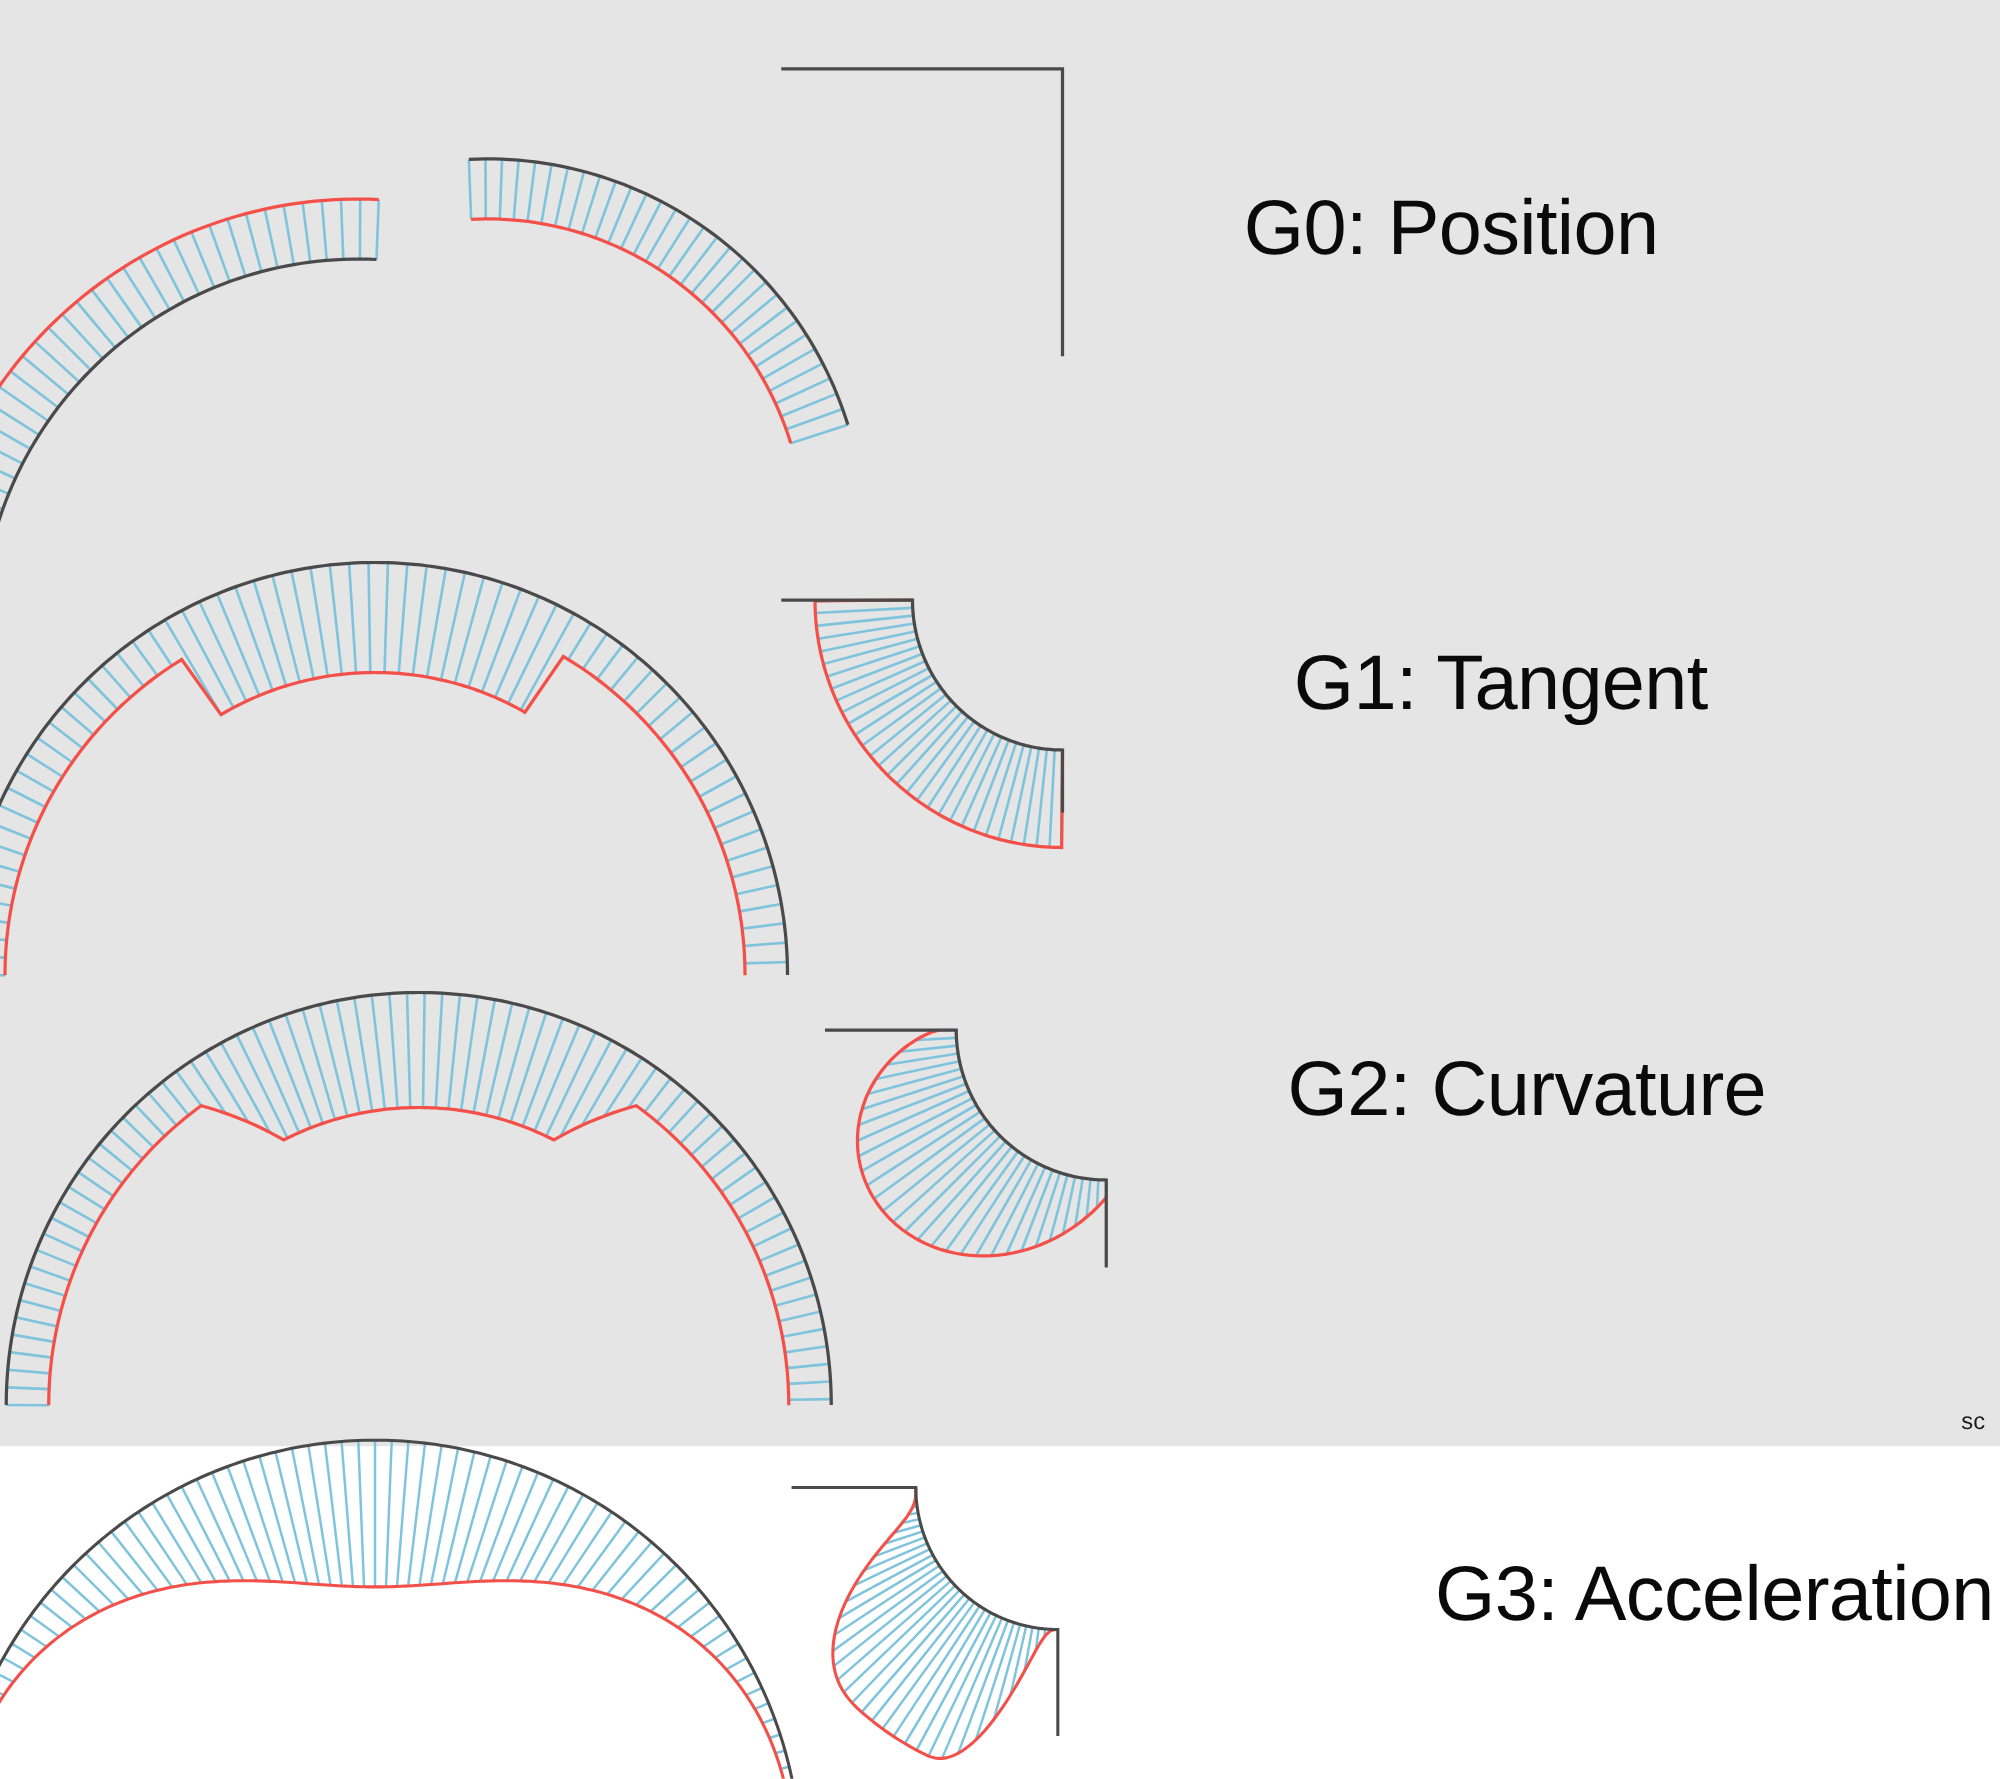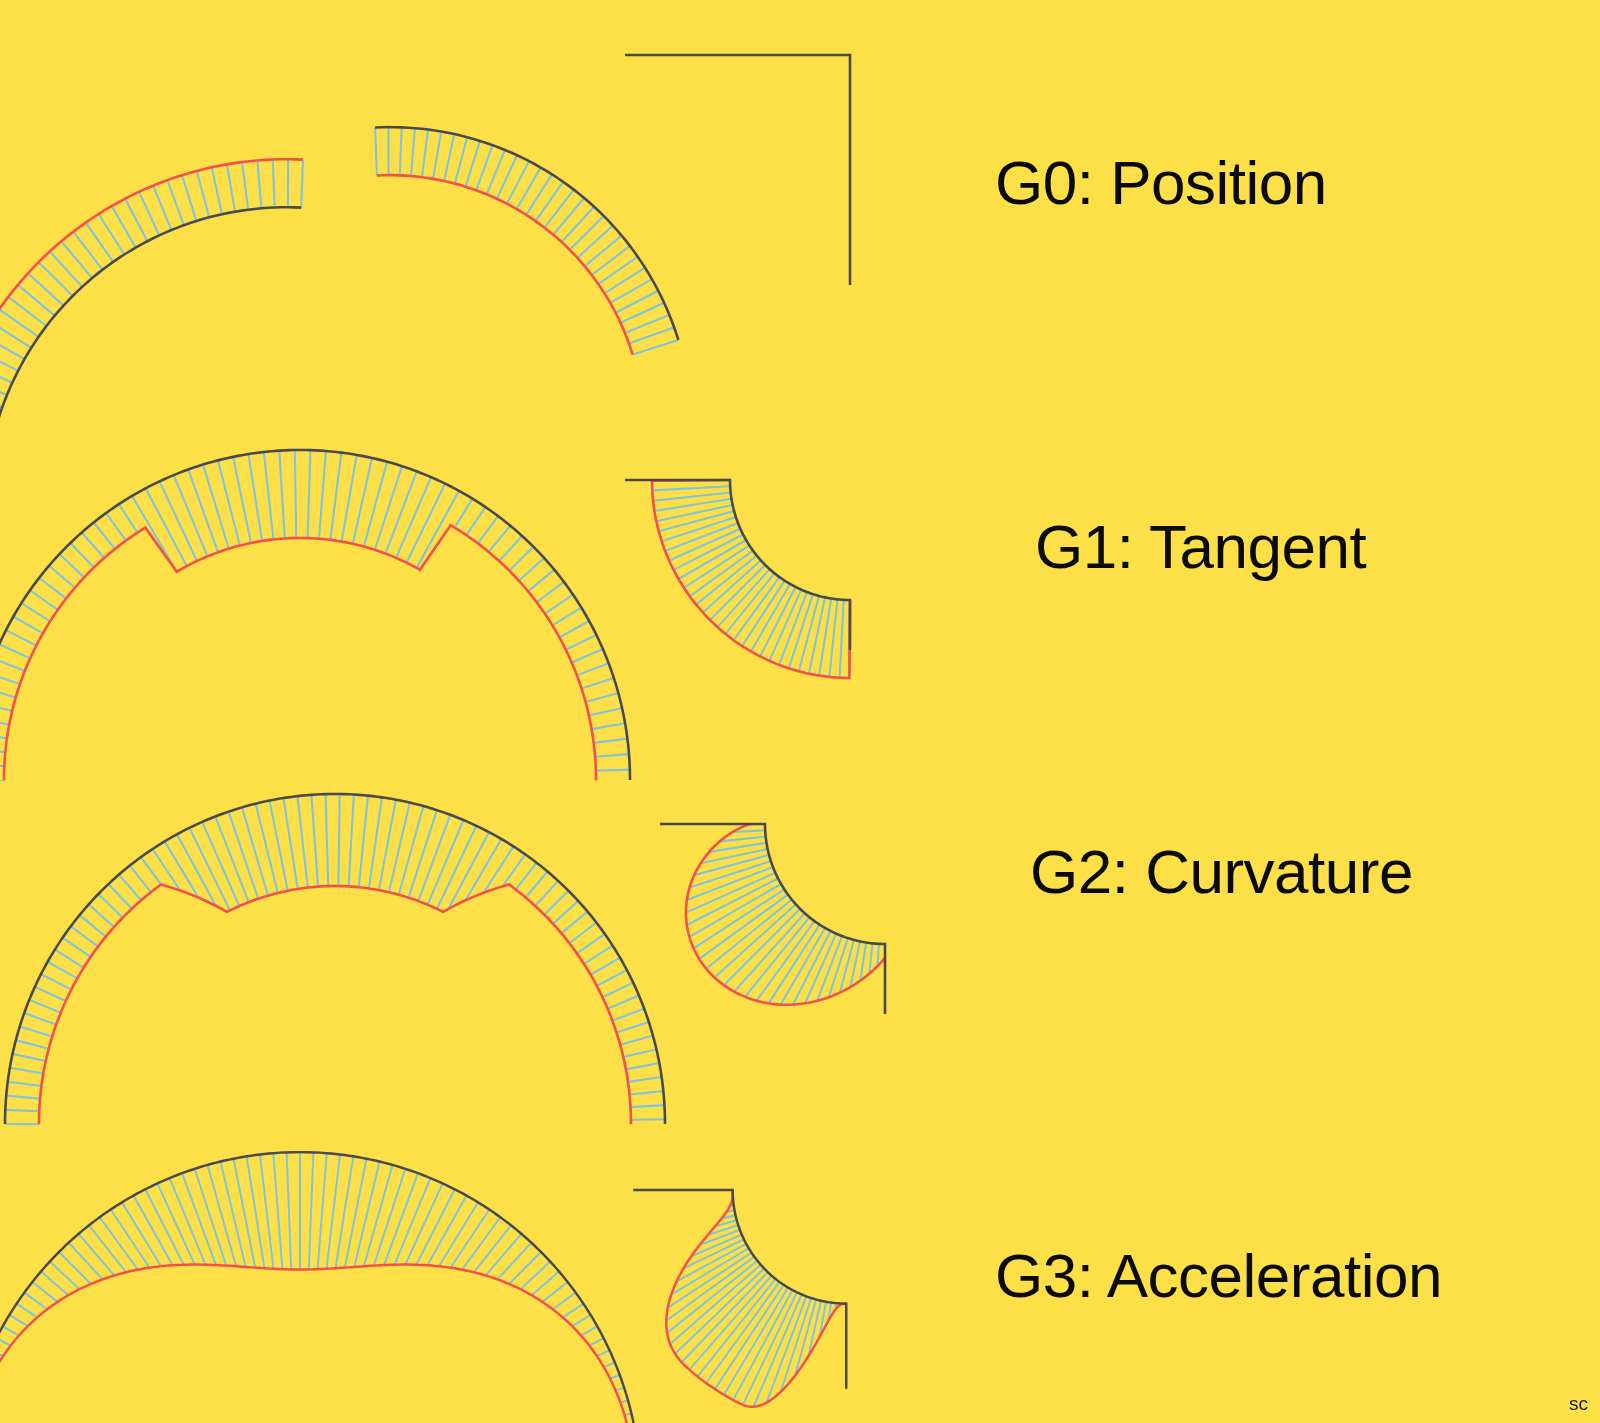--- a/index.html
+++ b/index.html
@@ -3,21 +3,21 @@
 <meta charset="utf-8">
 <style>
   html,body{margin:0;padding:0;background:#ffffff;}
   body{
     width:1600px;height:1423px;
     font-family:"Liberation Sans",sans-serif;
     color:#000;
     position:relative;
     overflow:hidden;
   }
-  #stage{position:relative;width:1600px;height:1423px;background:#fde047;}
+  #stage{position:relative;width:1600px;height:1157px;background:#e5e5e5;}
 
   .row{position:absolute;left:0;width:1600px;height:355px;}
   .row-0{top:0;}
   .row-1{top:350px;}
   .row-2{top:694px;margin-left:35px;}
   .row-3{top:1048px;}
 
   .panel-left{position:absolute;left:0;top:0;width:600px;height:355px;}
   .panel-right{position:absolute;left:600px;top:0;width:360px;height:355px;}
 
@@ -29,21 +29,21 @@
     width:600px;
     font-size:62px;
     line-height:1.05;
     letter-spacing:-0.5px;
     color:#0a0a0a;
     white-space:nowrap;
   }
   .label-0{top:150px;}
   .label-1{top:164px;margin-left:40px;}
   .label-2{top:145px;}
-  .label-3{top:195px;}
+  .label-3{top:195px;text-align:right;}
 
   .watermark{
     position:absolute;
     right:12px;
     bottom:8px;
     font-size:19px;
     color:#1a1a1a;
   }
 </style>
 </head>

